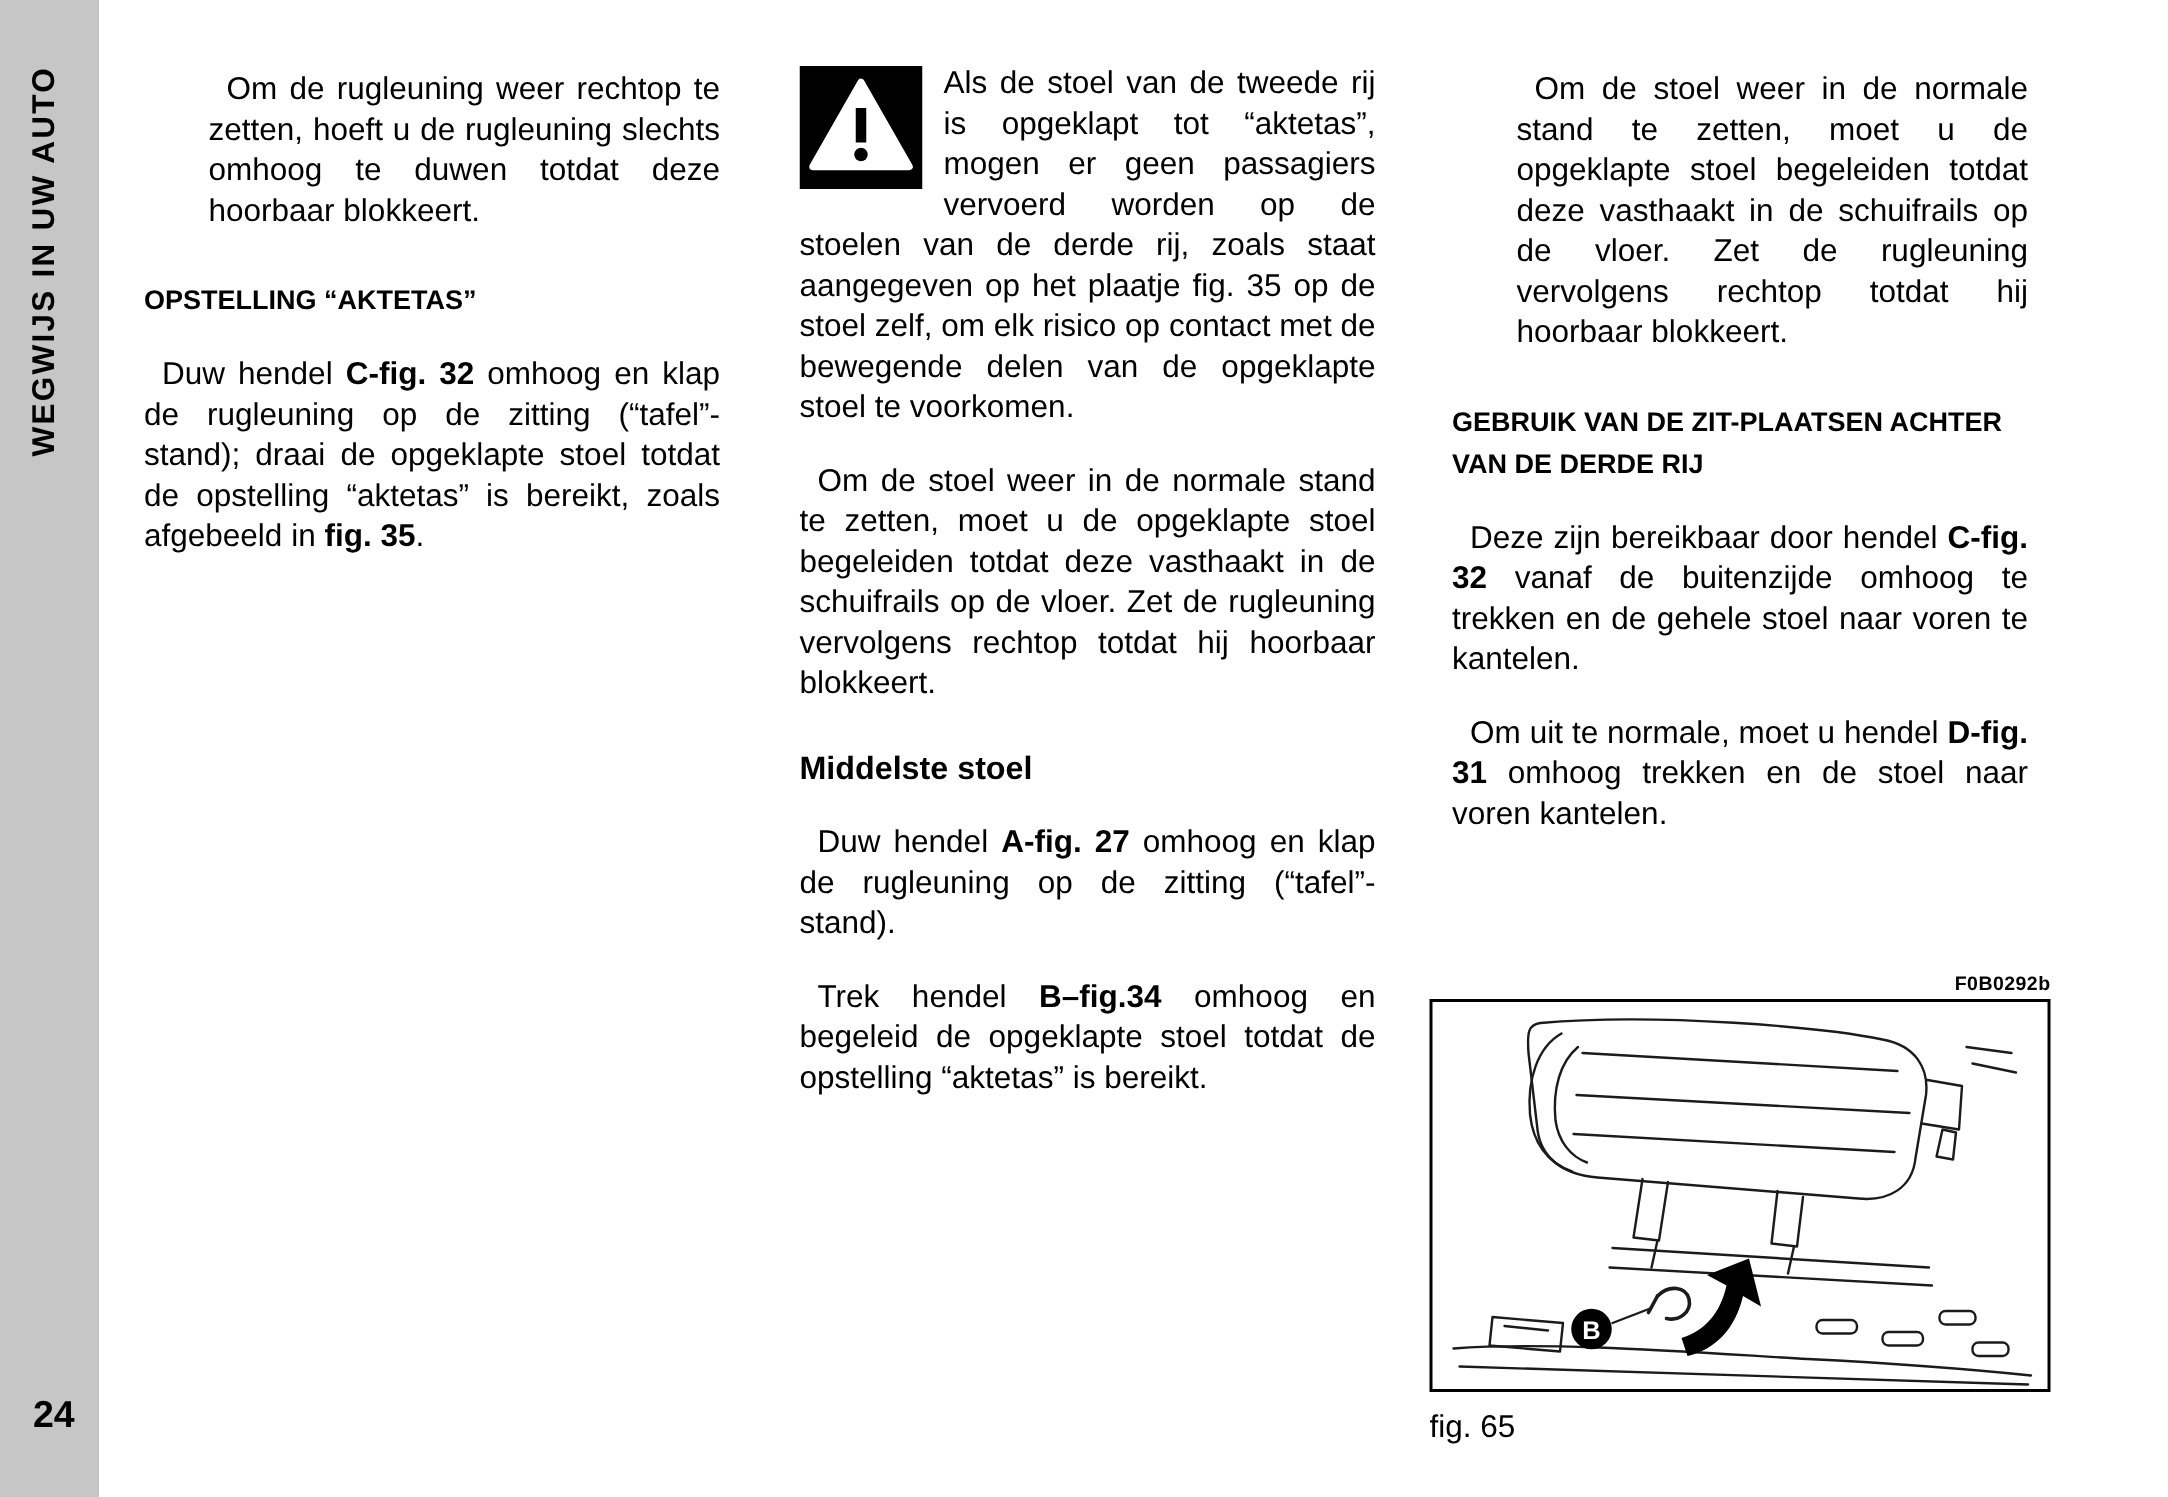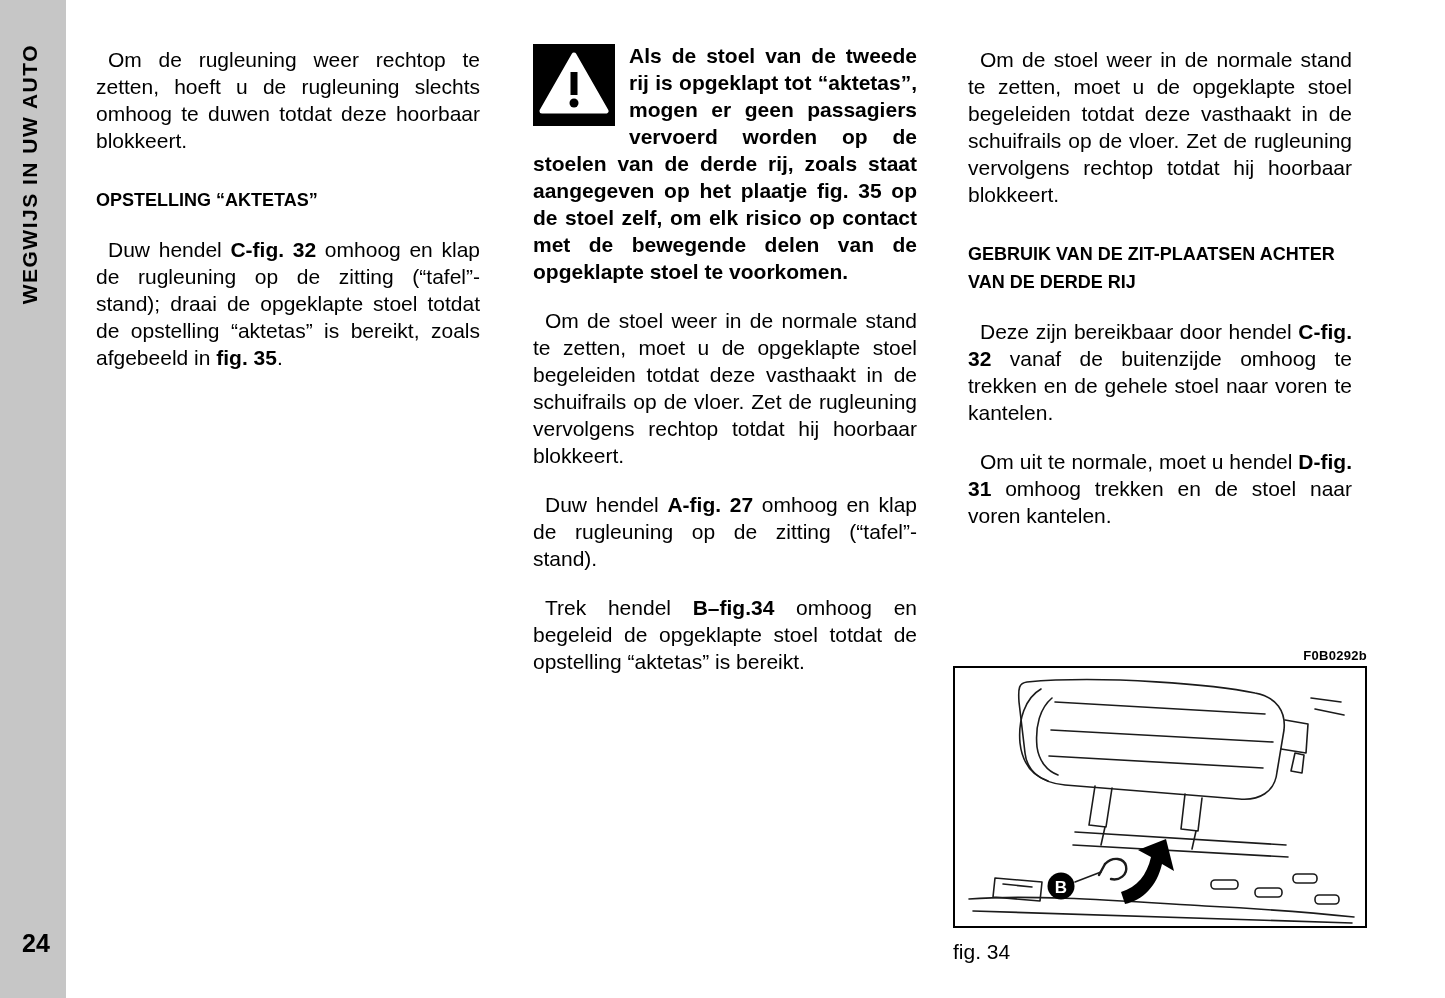--- a/index.html
+++ b/index.html
@@ -35,40 +35,40 @@
   .col {
     position: absolute; width: 384px;
     font-size: 21px; line-height: 27px;
     text-align: justify;
   }
   .col1 { left: 96px;  top: 46px; }
   .col2 { left: 533px; top: 42px; }
   .col3 { left: 968px; top: 46px; }
 
   p.para { text-indent: 12px; margin-top: 22px; }
-  p.para.first { margin-top: 0; }
+  p.para.first { margin-top: 0; margin-left: 43px; }
   h2.section-heading {
     font-size: 18px; line-height: 28px; font-weight: bold;
     margin-top: 32px; text-align: left;
   }
   h3.sub-heading {
     font-size: 21.5px; font-weight: bold;
     margin-top: 30px; text-align: left;
   }
   strong { font-weight: bold; }
 
   
   .warning-block { margin-top: 0; }
   .warning-icon {
     float: left; width: 82px; height: 82px;
     margin: 2px 14px 6px 0; display: block;
   }
   .warning-icon svg { display: block; width: 100%; height: 100%; }
   p.warning-text {
-    font-weight: bold; text-align: justify;
+    font-weight: normal; text-align: justify;
     margin-top: 0; text-indent: 0;
   }
   .col2 > p.para, .col2 > h3 { clear: none; }
 
   
   .figure { position: absolute; left: 953px; top: 648px; width: 414px; }
   .fig-code {
     text-align: right; font-size: 13px; font-weight: bold;
     margin-bottom: 3px; letter-spacing: 0.3px;
   }
@@ -101,20 +101,21 @@
         <svg viewBox="0 0 82 82" xmlns="http://www.w3.org/2000/svg">
           <rect width="82" height="82" fill="#000000"></rect>
           <path d="M41 11 L73 67 L9 67 Z" fill="#ffffff" stroke="#ffffff" stroke-width="5" stroke-linejoin="round"></path>
           <rect x="37.5" y="28" width="7" height="23" fill="#000000"></rect>
           <circle cx="41" cy="59" r="4.5" fill="#000000"></circle>
         </svg>
       </span>
       <p class="warning-text">Als de stoel van de tweede rij is opgeklapt tot “aktetas”, mogen er geen passagiers vervoerd worden op de stoelen van de derde rij, zoals staat aangegeven op het plaatje fig. 35 op de stoel zelf, om elk risico op contact met de bewegende delen van de opgeklapte stoel te voorkomen.</p>
     </div>
     <p class="para">Om de stoel weer in de normale stand te zetten, moet u de opgeklapte stoel begeleiden totdat deze vasthaakt in de schuifrails op de vloer. Zet de rugleuning vervolgens rechtop totdat hij hoorbaar blokkeert.</p>
+    <h3 class="sub-heading">Middelste stoel</h3>
     <p class="para"><span>Duw hendel </span><strong>A-fig. 27</strong><span> omhoog en klap de rugleuning op de zitting (“tafel”-stand).</span></p>
     <p class="para"><span>Trek hendel </span><strong>B–fig.34</strong><span> omhoog en begeleid de opgeklapte stoel totdat de opstelling “aktetas” is bereikt.</span></p>
   </section>
 
   <section class="col col3">
     <p class="para first">Om de stoel weer in de normale stand te zetten, moet u de opgeklapte stoel begeleiden totdat deze vasthaakt in de schuifrails op de vloer. Zet de rugleuning vervolgens rechtop totdat hij hoorbaar blokkeert.</p>
     <h2 class="section-heading">GEBRUIK VAN DE ZIT-PLAATSEN ACHTER VAN DE DERDE RIJ</h2>
     <p class="para"><span>Deze zijn bereikbaar door hendel </span><strong>C-fig. 32</strong><span> vanaf de buitenzijde omhoog te trekken en de gehele stoel naar voren te kantelen.</span></p>
     <p class="para"><span>Om uit te normale, moet u hendel </span><strong>D-fig. 31</strong><span> omhoog trekken en de stoel naar voren kantelen.</span></p>
   </section>
@@ -154,16 +155,16 @@
           <path d="M150,196 L144,207" stroke-width="2.4"></path>
           <path d="M120,214 L146,204"></path>
         </g>
 
         <circle cx="106" cy="218" r="13.5" fill="#000000"></circle>
         <text x="106" y="224.5" text-anchor="middle" font-size="17" font-weight="bold" fill="#ffffff" font-family="Liberation Sans, sans-serif">B</text>
 
         <path d="M170,236 C188,232 202,218 207,196 L219,203 L211,171 L183,182 L196,189 C192,207 182,219 166,224 Z" fill="#000000" stroke="none"></path>
       </svg>
     </div>
-    <figcaption class="fig-caption">fig. 34</figcaption>
+    <figcaption class="fig-caption">fig. 65</figcaption>
   </figure>
 
 </div>
 
 </body></html>

